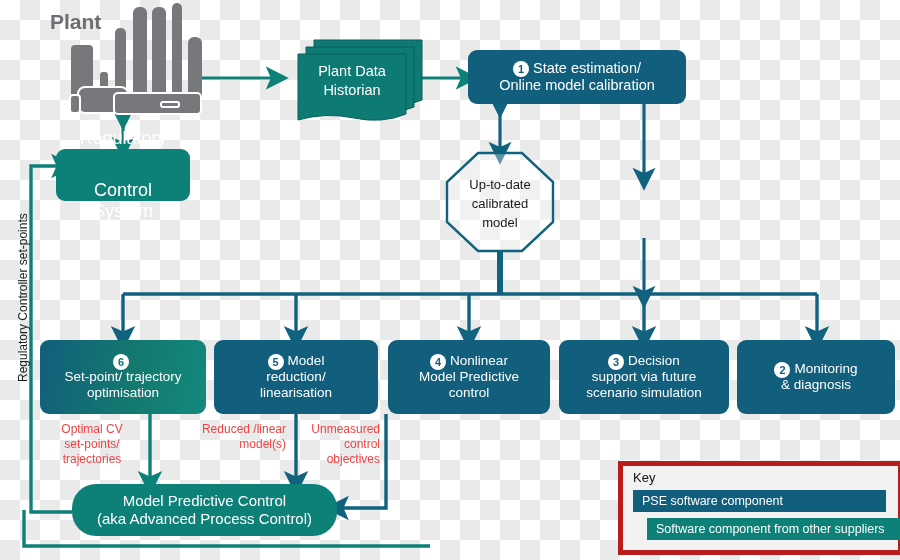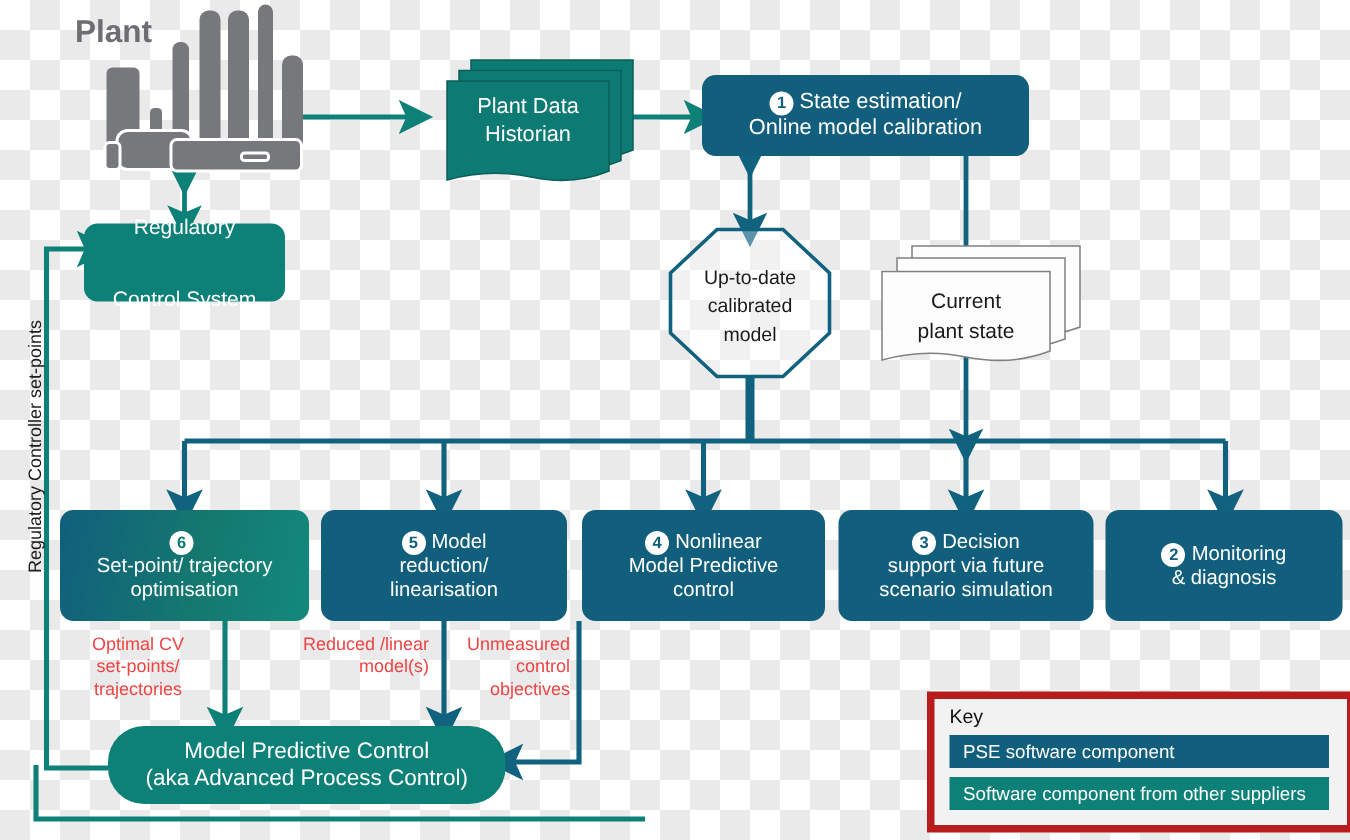--- a/index.html
+++ b/index.html
@@ -52,21 +52,21 @@
     position:absolute;left:618px;top:461px;width:275px;height:84px;
     background:#f2f2f2;border:5px solid #b91c1c;
   }
   #key-title{position:absolute;left:10px;top:4px;font-size:13px;color:#111;}
   .key-bar{
     position:absolute;left:10px;width:253px;height:22px;
     color:#fff;font-size:12.5px;display:flex;align-items:center;
     padding-left:9px;box-sizing:border-box;
   }
   #key-bar-1{top:24px;background:#115f7c;}
-  #key-bar-2{top:52px;background:#0d8078;}
+  #key-bar-2{top:52px;background:#0d8078;margin-left:14px;}
 
   
   #vlabel{
     position:absolute;left:-52px;top:300px;width:150px;
     transform:rotate(-90deg);transform-origin:center center;
     font-size:12px;color:#1a1a1a;text-align:center;white-space:nowrap;
   }
 
   
   .plant-part{position:absolute;background:#77787b;}
@@ -152,47 +152,36 @@
   </div>
 
   <div class="box box-blue" style="left:468px;top:50px;width:218px;height:54px;flex-direction:column;">
     <div style="font-size:14.5px;display:flex;align-items:center;justify-content:center;">
       <span class="numcircle">1</span>
       <span>State estimation/</span>
     </div>
     <div style="font-size:14.5px;">Online model calibration</div>
   </div>
 
-  <div class="box box-teal" style="left:56px;top:149px;width:134px;height:52px;flex-direction:column;font-size:14px;gap:31px;">
+  <div class="box box-teal" style="left:56px;top:149px;width:134px;height:52px;flex-direction:column;font-size:18px;gap:31px;">
     <div>Regulatory</div>
     <div>Control System</div>
   </div>
 
   <div class="abs" style="left:446px;top:152px;width:108px;height:100px;">
     <svg width="108" height="100" style="left:0;top:0;">
       <polygon points="32,1 76,1 107,30 107,70 76,99 32,99 1,70 1,30" fill="rgba(255,255,255,0.32)" stroke="#11627f" stroke-width="2.4"></polygon>
     </svg>
     <div class="abs" style="left:0;top:24px;width:108px;text-align:center;font-size:13px;line-height:1.45;color:#1a1a1a;">
       <div>Up-to-date</div>
       <div>calibrated</div>
       <div>model</div>
     </div>
   </div>
 
-  <div class="docstack" style="left:586px;top:160px;width:135px;height:84px;">
-    <svg width="140" height="88" style="left:0;top:0;">
-      <path d="M22,4 L134,4 L134,58 Q108,68 78,62 Q50,56 22,64 Z" fill="#fdfdfd" stroke="#808080" stroke-width="1"></path>
-      <path d="M12,12 L124,12 L124,66 Q98,76 68,70 Q40,64 12,72 Z" fill="#fdfdfd" stroke="#808080" stroke-width="1"></path>
-      <path d="M2,21 L114,21 L114,74 Q88,84 58,78 Q30,72 2,80 Z" fill="#fdfdfd" stroke="#808080" stroke-width="1"></path>
-    </svg>
-    <div class="abs" style="left:2px;top:30px;width:112px;text-align:center;font-size:14px;line-height:1.45;color:#1a1a1a;">
-      <div>Current</div>
-      <div>plant state</div>
-    </div>
-  </div>
 
   <div class="box box-grad" style="left:40px;top:340px;width:166px;height:74px;flex-direction:column;font-size:13.5px;">
     <div style="display:flex;align-items:center;justify-content:center;">
       <span class="numcircle teal">6</span>
     </div>
     <div>Set-point/ trajectory</div>
     <div>optimisation</div>
   </div>
 
   <div class="box box-blue" style="left:214px;top:340px;width:164px;height:74px;flex-direction:column;font-size:13.5px;">

